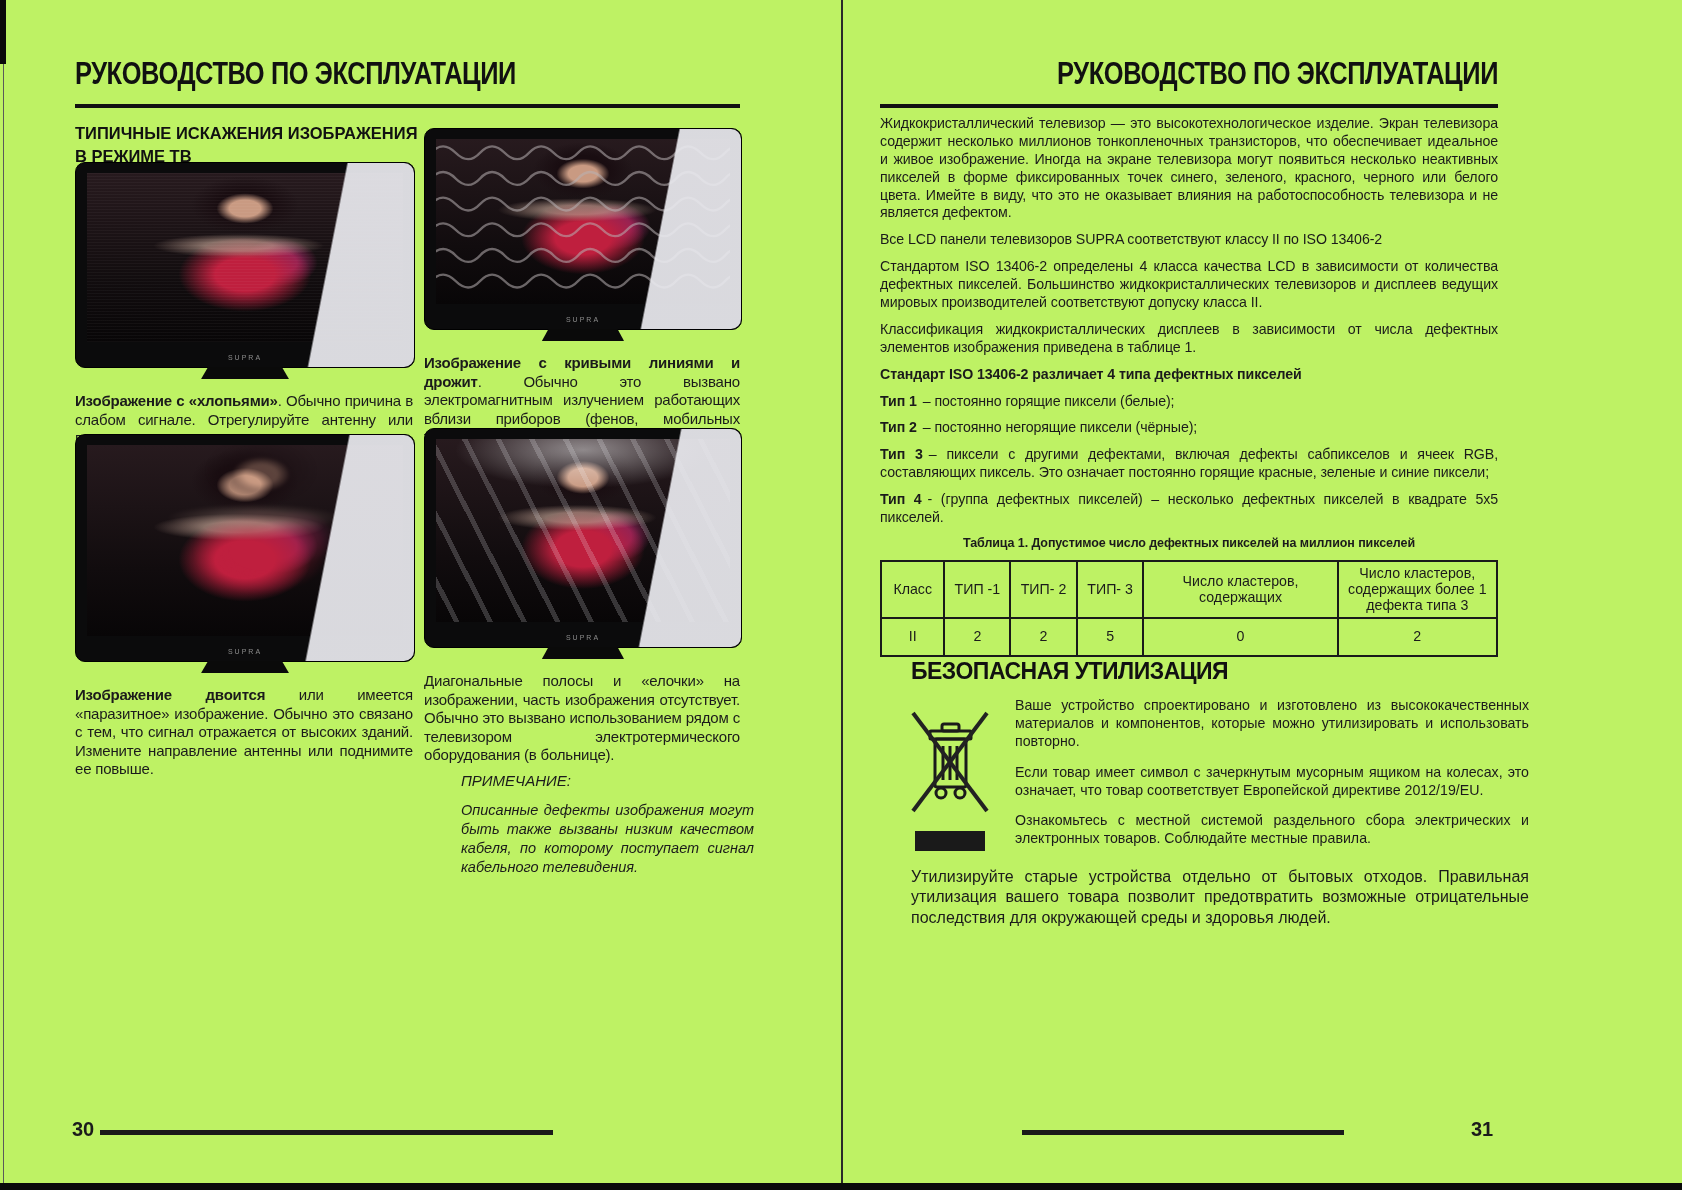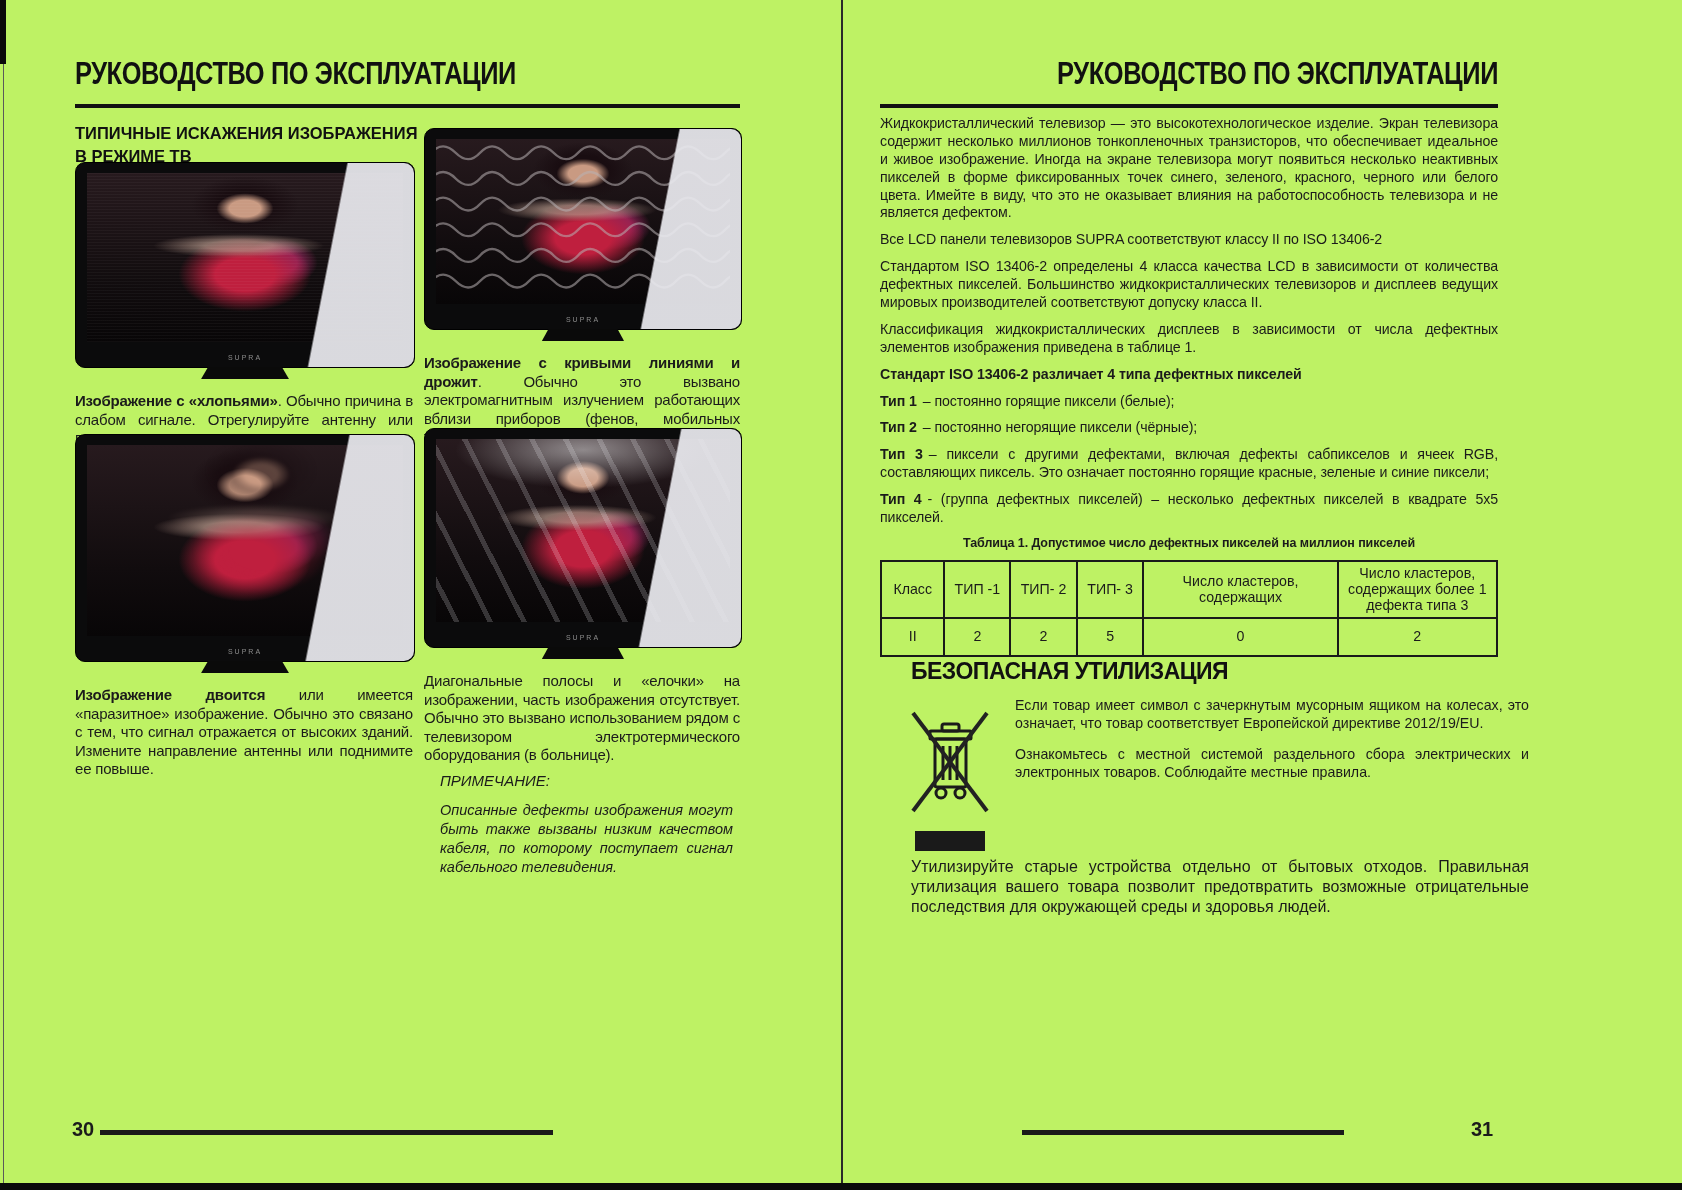--- a/index.html
+++ b/index.html
@@ -49,21 +49,21 @@
       background:
         repeating-linear-gradient(63deg, rgba(255,255,255,0) 0 16px, rgba(240,240,245,.20) 16px 21px, rgba(255,255,255,0) 21px 30px),
         radial-gradient(ellipse 62% 30% at 50% 6%, rgba(255,255,255,.5), rgba(255,255,255,0) 70%); }
   .tv .reflection { position:absolute; top:0; right:0; width:46%; height:100%; border-radius:0 10px 10px 0;
       background:linear-gradient(101deg, rgba(233,233,238,0) 45%, rgba(233,233,238,.93) 46%); pointer-events:none; }
   .tv .brand { position:absolute; bottom:6px; left:0; right:0; text-align:center;
       font-size:7px; letter-spacing:2px; color:#8d8d8d; }
   .tv .stand { position:absolute; bottom:-12px; left:50%; transform:translateX(-50%);
       width:26%; height:12px; background:#0a0a0a; clip-path:polygon(8% 0,92% 0,100% 100%,0 100%); }
 
-  .note-block { position:absolute; left:440px; top:772px; width:293px; font-style:italic; }
+  .note-block { position:absolute; left:461px; top:772px; width:293px; font-style:italic; }
   .note-label { font-size:15px; margin:0 0 12px 0; }
   .note-text  { font-size:14.5px; line-height:1.3; text-align:justify; margin:0; }
 
   
   .body-col { position:absolute; left:39px; top:115px; width:618px; font-size:14.2px; line-height:1.26; }
   .body-col p { margin:0 0 9px 0; text-align:justify; letter-spacing:-0.1px; }
   .types-heading { font-weight:bold; }
   .type-row b { padding-right:6px; }
   .table-caption { text-align:center !important; font-size:12.5px; font-weight:bold; margin:4px 0 8px 0 !important; }
   table.pixel-table { width:100%; border-collapse:collapse; }
@@ -236,20 +236,21 @@
               <circle cx="49" cy="94" r="5"></circle>
             </g>
             <g stroke="#222" stroke-width="4">
               <line x1="2" y1="14" x2="76" y2="112"></line>
               <line x1="76" y1="14" x2="2" y2="112"></line>
             </g>
           </svg>
           <div class="blackbar"></div>
         </div>
         <div class="recycle-texts">
+          <p>Ваше устройство спроектировано и изготовлено из высококачественных материалов и компонентов, которые можно утилизировать и использовать повторно.</p>
           <p>Если товар имеет символ с зачеркнутым мусорным ящиком на колесах, это означает, что товар соответствует Европейской директиве 2012/19/EU.</p>
           <p>Ознакомьтесь с местной системой раздельного сбора электрических и электронных товаров. Соблюдайте местные правила.</p>
         </div>
       </div>
       <p class="recycle-footer">Утилизируйте старые устройства отдельно от бытовых отходов. Правильная утилизация вашего товара  позволит предотвратить возможные отрицательные последствия для окружающей среды и здоровья людей.</p>
     </div>
 
     <div class="footer-line"></div>
     <div class="page-num">31</div>
   </div>

